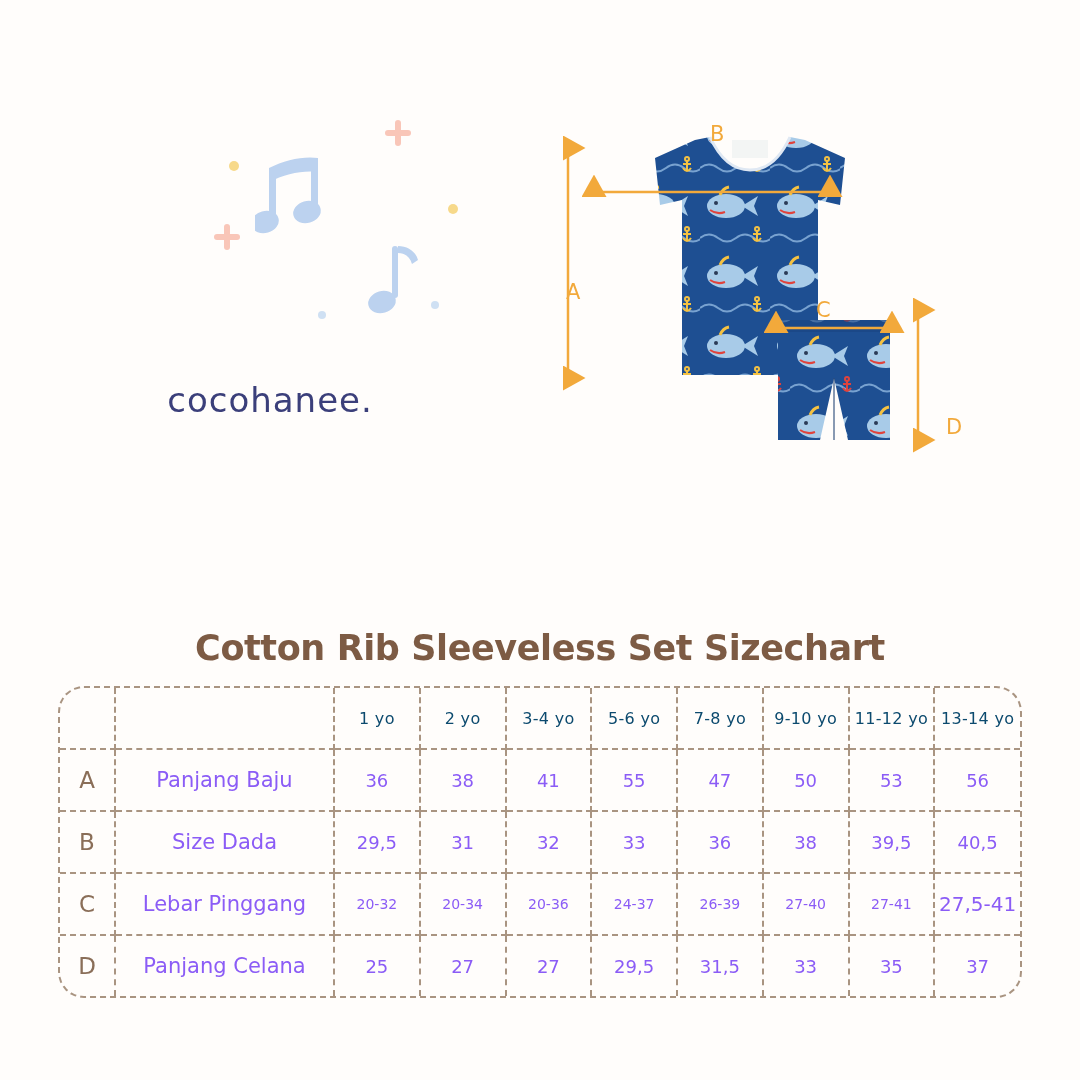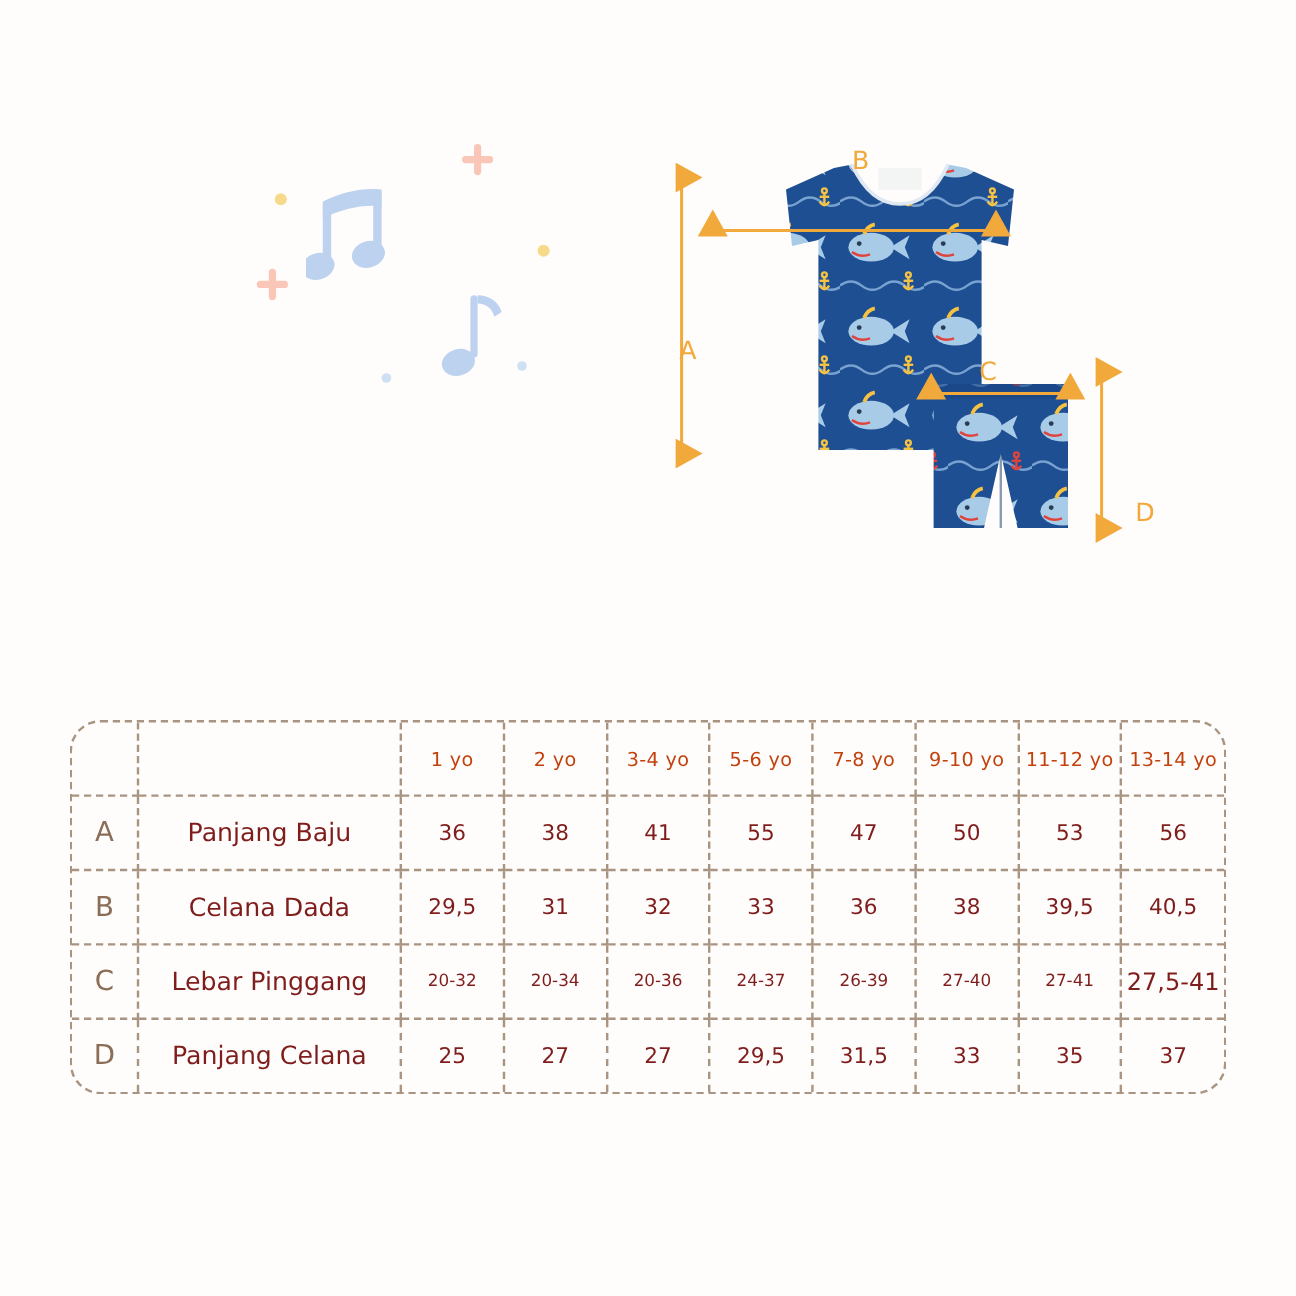--- a/index.html
+++ b/index.html
@@ -96,37 +96,37 @@
     background: #fffdfb;
   }
   table {
     border-collapse: collapse;
     width: 100%;
     table-layout: fixed;
   }
   td, th {
     border: 2px dashed #a99481;
     text-align: center;
-    color: #7f1d1d;
+    color: #8b5cf6;
     font-family: "DejaVu Sans", sans-serif;
     font-weight: normal;
     height: 58px;
     font-size: 21px;
   }
   
   tr:first-child th, tr:first-child td { border-top: none; }
   tr:last-child td { border-bottom: none; }
   td:first-child, th:first-child { border-left: none; }
   td:last-child, th:last-child { border-right: none; }
 
   .col-letter { width: 52px; font-size: 23px; color: #8a6e58; }
   .col-name   { width: 215px; font-size: 21px; text-align: center; }
   .hdr {
     font-size: 16px;
-    color: #c2410c;
+    color: #0c4a6e;
     height: 56px;
     letter-spacing: 0.3px;
   }
   .blank { border-left: none; }
   .val { font-size: 18px; }
   .val.small { font-size: 14px; }
 </style>
 </head>
 <body>
 
@@ -170,20 +170,23 @@
       <circle cx="6" cy="6" r="5" fill="#f7d98a"></circle>
     </svg>
   <svg class="doodle" style="left:317px; top:310px;" width="10" height="10">
       <circle cx="5" cy="5" r="4" fill="#cfe0f3"></circle>
     </svg>
   <svg class="doodle" style="left:430px; top:300px;" width="10" height="10">
       <circle cx="5" cy="5" r="4" fill="#cfe0f3"></circle>
     </svg>
 
   <div class="brand-block">
+    <div class="brand-name">
+      <span>cocohanee</span><span class="brand-dot">.</span>
+    </div>
   </div>
 
   <div class="garment-area">
 
     <svg width="500" height="460" viewBox="0 0 500 460">
       <defs>
         <pattern id="whalePat" width="70" height="70" patternUnits="userSpaceOnUse">
           <rect width="70" height="70" fill="#1e4f92"></rect>
 
           <path d="M0 58 q 9 -7 18 0 t 18 0 t 18 0 t 18 0" stroke="#8fb6e0" stroke-width="2" fill="none" opacity="0.8"></path>
@@ -271,20 +274,21 @@
     </svg>
 
     <span class="label" style="left:6px; top:170px;">A</span>
     <span class="label" style="left:150px; top:12px;">B</span>
     <span class="label" style="left:256px; top:188px;">C</span>
     <span class="label" style="left:386px; top:305px;">D</span>
   </div>
 </div>
 
 <div class="bottom">
+  <div class="table-title">Cotton Rib Sleeveless Set Sizechart</div>
 
   <div class="table-wrap">
     <table>
       <thead>
         <tr>
           <th class="col-letter blank"></th>
           <th class="col-name"></th>
           <th class="hdr">1 yo</th>
           <th class="hdr">2 yo</th>
           <th class="hdr">3-4 yo</th>
@@ -303,21 +307,21 @@
           <td class="val">38</td>
           <td class="val">41</td>
           <td class="val">55</td>
           <td class="val">47</td>
           <td class="val">50</td>
           <td class="val">53</td>
           <td class="val">56</td>
         </tr>
         <tr>
           <td class="col-letter">B</td>
-          <td class="col-name">Celana Dada</td>
+          <td class="col-name">Size Dada</td>
           <td class="val">29,5</td>
           <td class="val">31</td>
           <td class="val">32</td>
           <td class="val">33</td>
           <td class="val">36</td>
           <td class="val">38</td>
           <td class="val">39,5</td>
           <td class="val">40,5</td>
         </tr>
         <tr>

